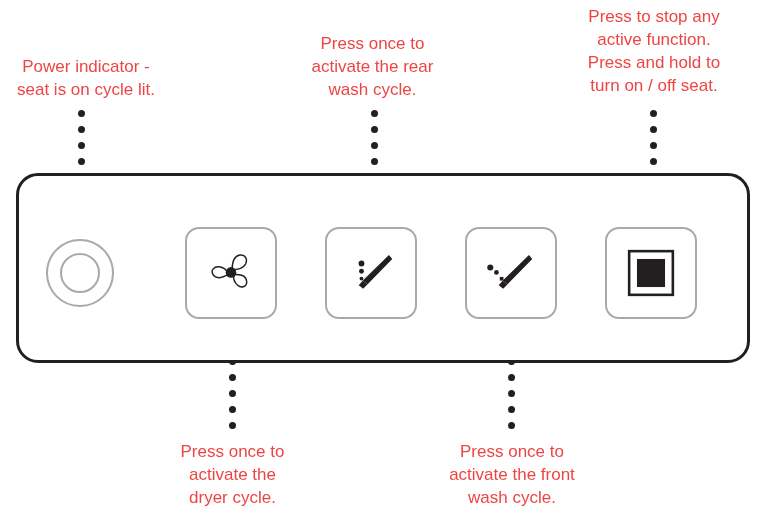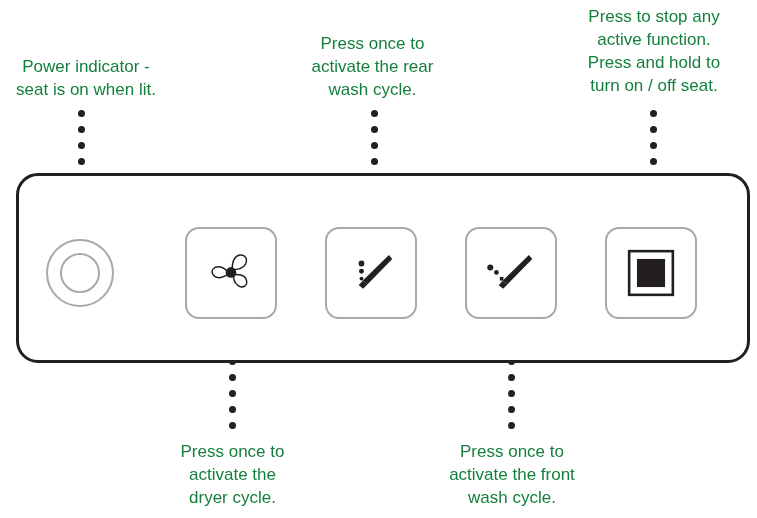--- a/index.html
+++ b/index.html
@@ -15,21 +15,21 @@
     width: 757px;
     height: 518px;
     background: #ffffff;
     overflow: hidden;
   }
 
   
   .callout {
     position: absolute;
     text-align: center;
-    color: #15803d;
+    color: #ef4444;
     font-size: 17px;
     line-height: 23px;
     font-family: "Liberation Sans", "DejaVu Sans", sans-serif;
     white-space: pre-line;
   }
 
   
   .leader {
     position: absolute;
     width: 7px;
@@ -99,21 +99,21 @@
   #btn-stop   { left: 605px; }
 
   .btn svg { display: block; }
 </style>
 </head>
 <body>
 
 <div id="stage">
 
   <div class="callout" style="left:0px; top:55px; width:172px;">Power indicator -
-seat is on when lit.</div>
+seat is on cycle lit.</div>
 
   <div class="callout" style="left:290px; top:32px; width:165px;">Press once to
 activate the rear
 wash cycle.</div>
 
   <div class="callout" style="left:565px; top:5px; width:178px;">Press to stop any
 active function.
 Press and hold to
 turn on / off seat.</div>
 

